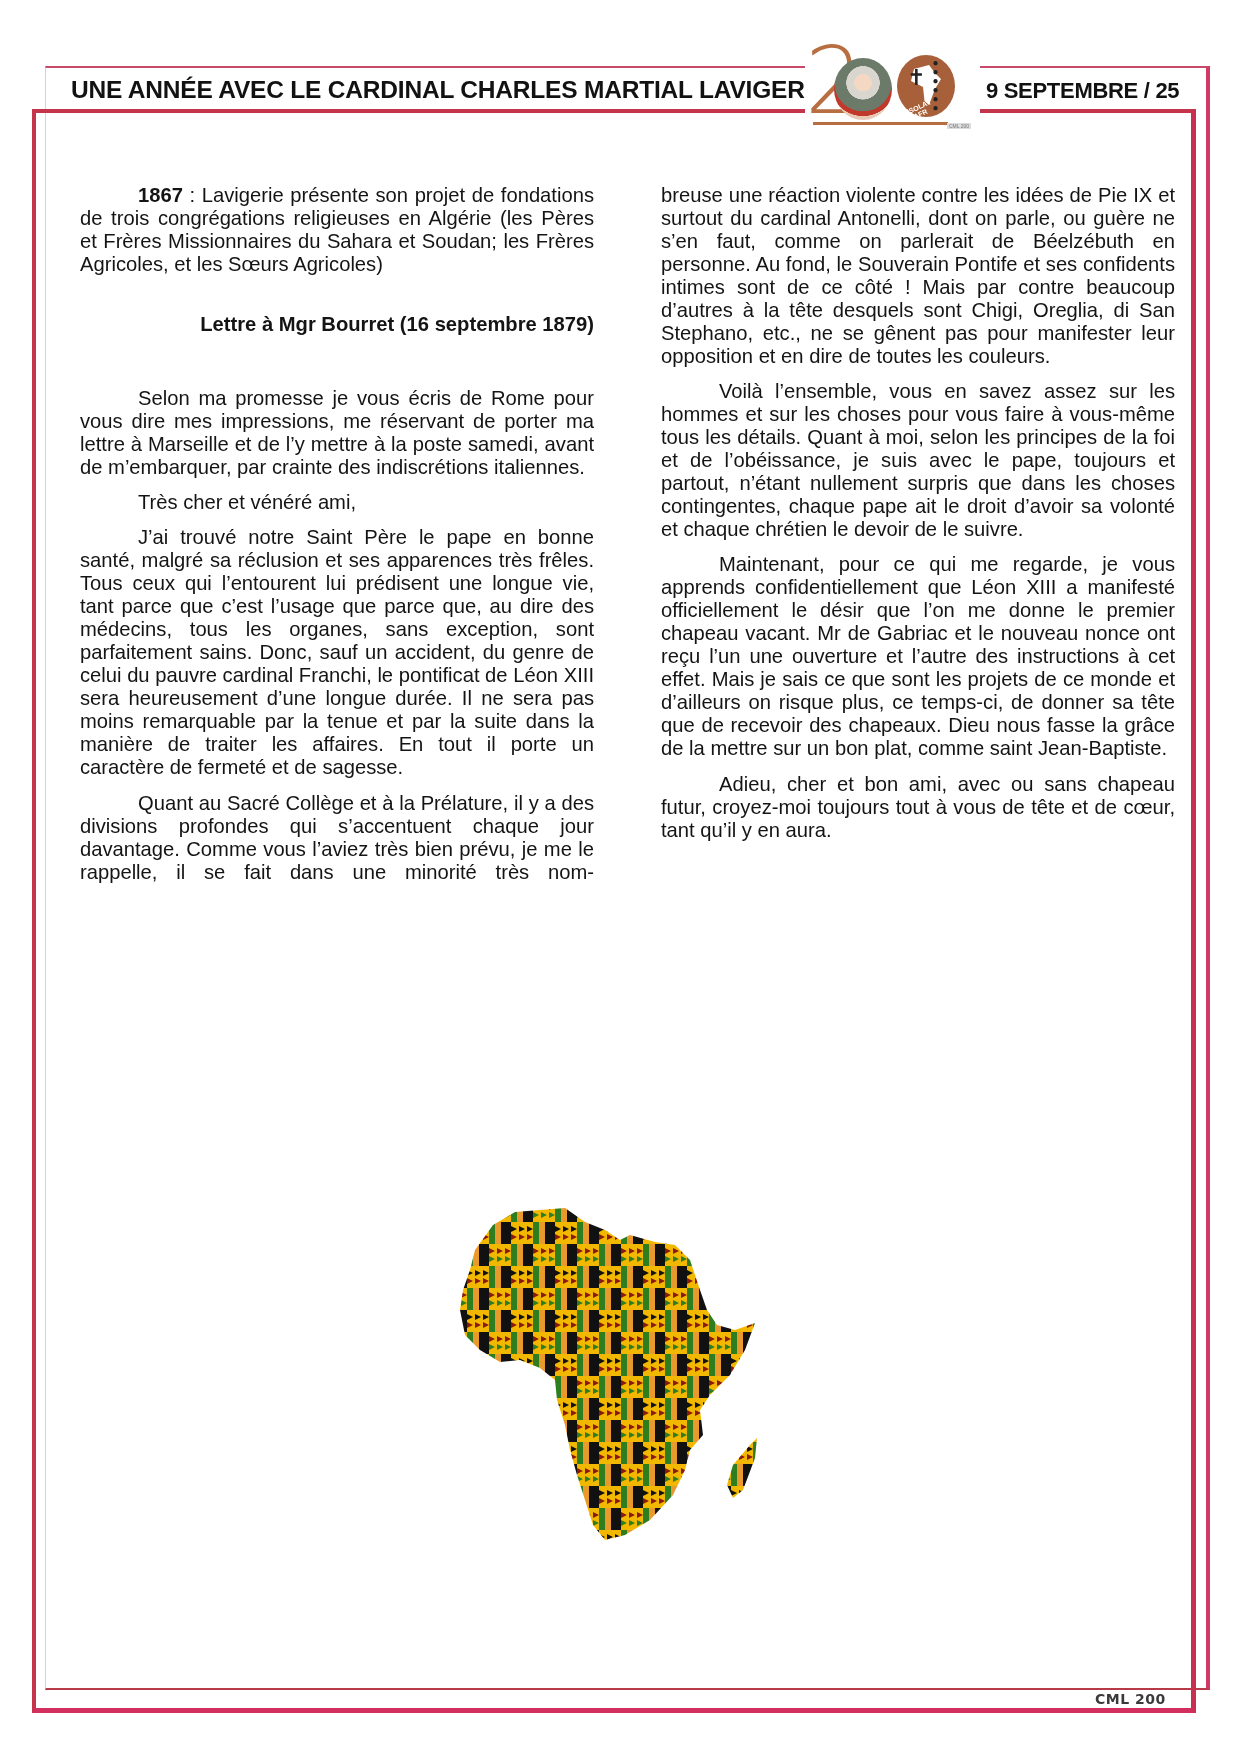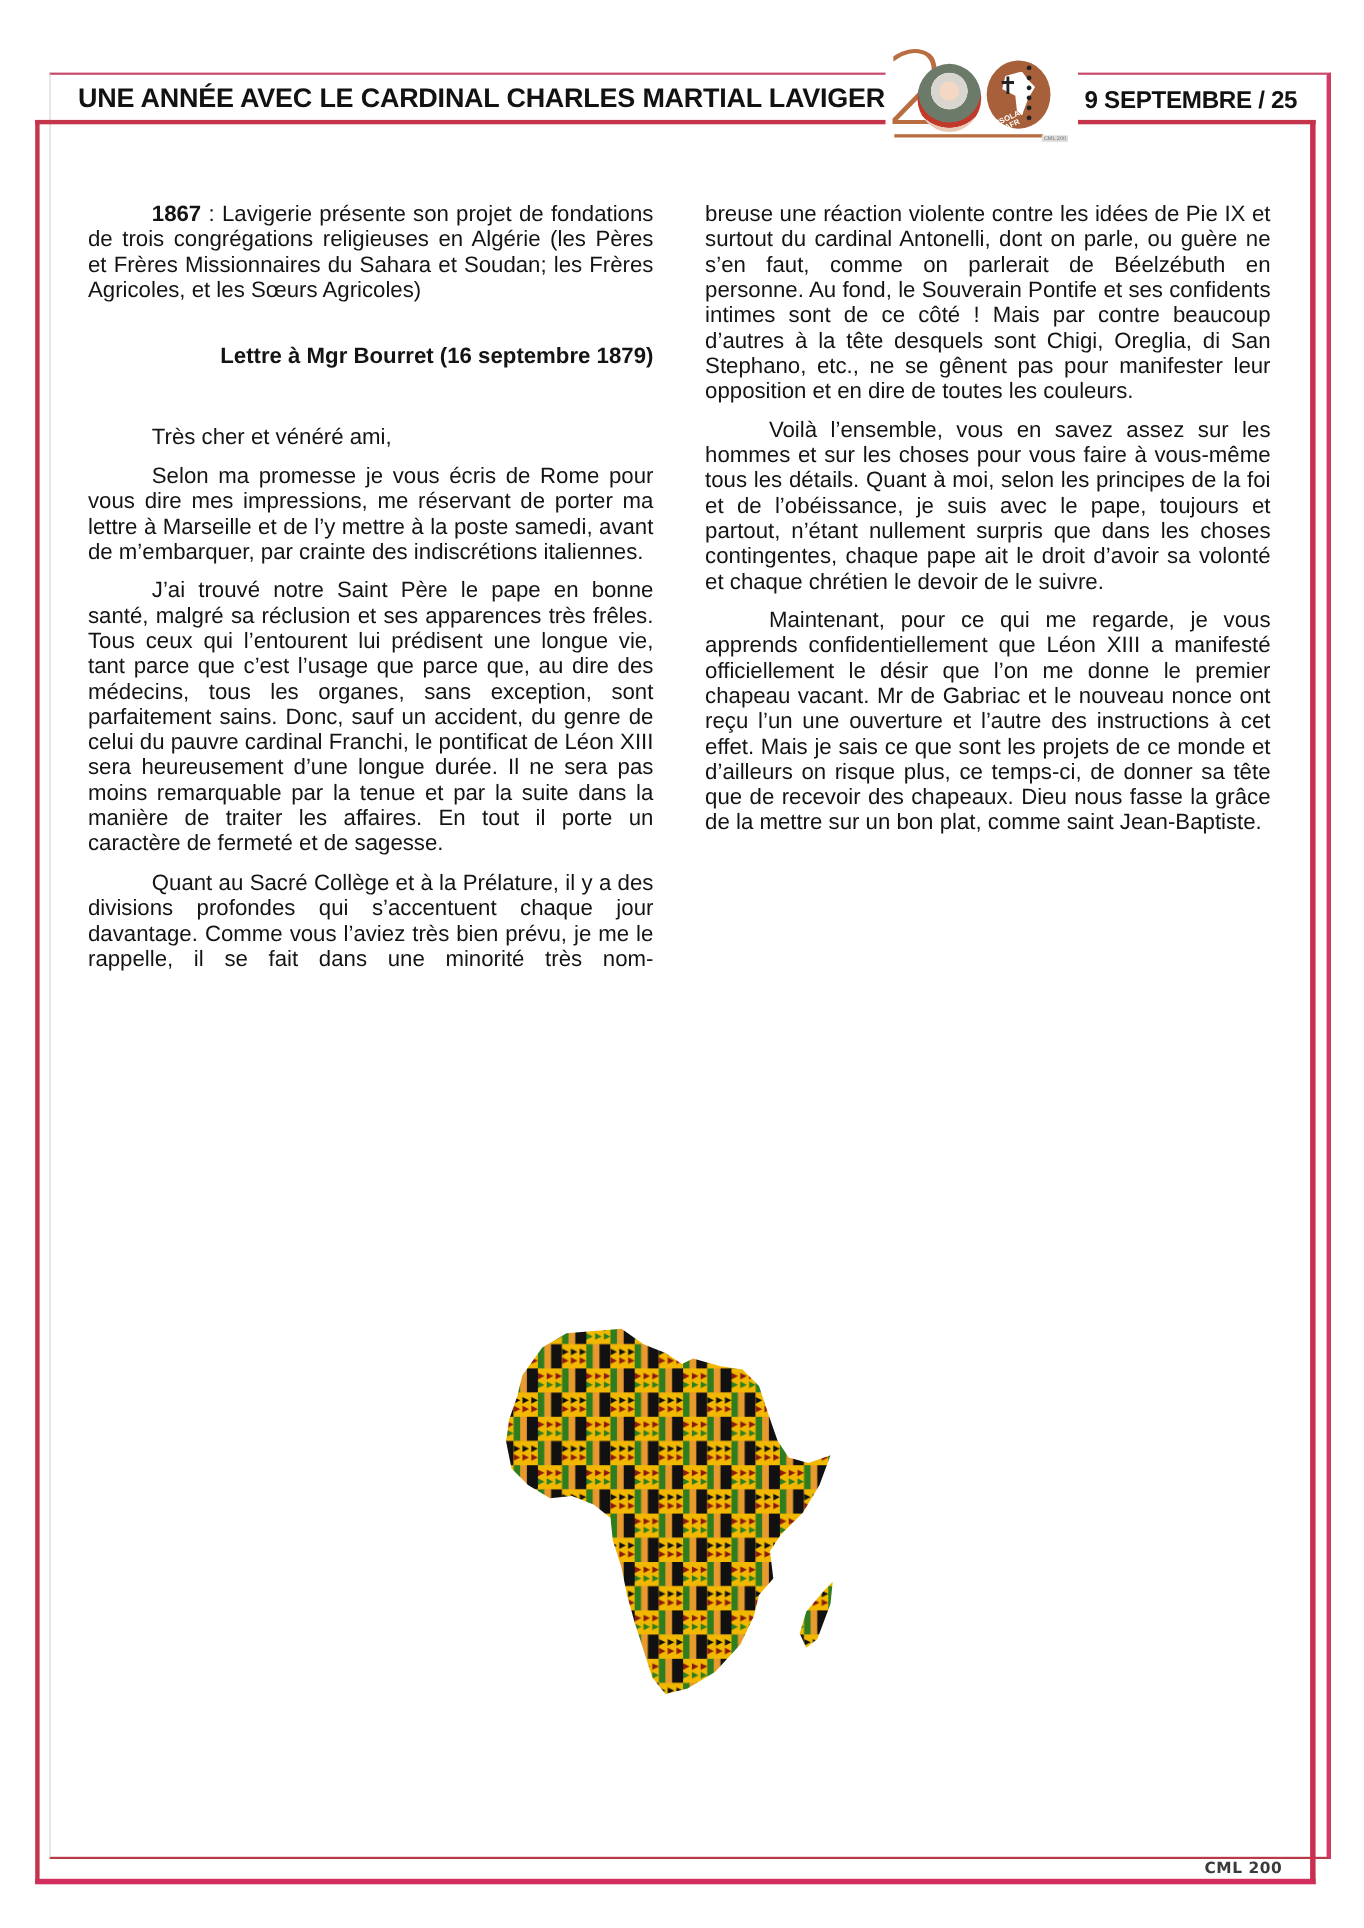--- a/index.html
+++ b/index.html
@@ -30,21 +30,21 @@
     clip-path: polygon(10% 10%, 60% 0, 80% 20%, 100% 35%, 80% 60%, 60% 100%, 45% 90%, 40% 55%, 0 40%); }
   .logo-badge .cross { position: absolute; left: 10px; top: 10px; font-size: 22px; color: #222; font-weight: bold; }
   .logo-badge .beads { position: absolute; left: 33px; top: 2px; font-size: 10px; color: #222; letter-spacing: -2px; writing-mode: vertical-rl; }
   .logo-badge .label { position: absolute; left: 6px; top: 44px; font-size: 7px; color: #fff; font-weight: bold; transform: rotate(-25deg); }
   .logo-bar { position: absolute; left: 8px; top: 72px; width: 135px; height: 3px; background: #b86e40; }
   .logo-tag { position: absolute; left: 142px; top: 73px; font-size: 5px; color: #777; background: #ddd; padding: 0 2px; }
 
   
   .col { position: absolute; top: 184px; width: 514px; font-size: 20.2px; line-height: 23px; text-align: justify; }
   .col-left { left: 80px; }
-  .col-right { left: 641px; }
+  .col-right { left: 661px; }
   .col p { margin: 0 0 12.2px 0; }
   .col p.indent { text-indent: 58px; }
   .col p.noindent { text-indent: 0; }
   .col b { font-weight: bold; }
   .heading { font-weight: bold; text-indent: 58px; margin-top: 37px !important; margin-bottom: 51px !important; text-align: right; }
 
   
   .africa-map { position: absolute; left: 445px; top: 1200px; width: 325px; height: 345px; }
 
   .footer-mark { position: absolute; left: 1095px; top: 1691px; font-family: "DejaVu Sans", sans-serif;
@@ -70,30 +70,31 @@
   </div>
   <div class="logo-bar"></div>
   <div class="logo-tag">CML 200</div>
 </div>
 
 <div class="header-date">9 SEPTEMBRE / 25</div>
 
 <div class="col col-left">
   <p class="indent"><b>1867</b><span> : Lavigerie présente son projet de fondations de trois congrégations religieuses en Algérie (les Pères et Frères Missionnaires du Sahara et Soudan; les Frères Agricoles, et les Sœurs Agricoles)</span></p>
   <p class="heading">Lettre à Mgr Bourret (16 septembre 1879)</p>
+  <p class="indent">Selon ma promesse je vous écris de Rome pour vous dire mes impressions, me réservant de porter ma lettre à Marseille et de l’y mettre à la poste samedi, avant de m’embarquer, par crainte des indiscrétions italiennes.</p>
   <p class="indent">Très cher et vénéré ami,</p>
-  <p class="indent">Selon ma promesse je vous écris de Rome pour vous dire mes impressions, me réservant de porter ma lettre à Marseille et de l’y mettre à la poste samedi, avant de m’embarquer, par crainte des indiscrétions italiennes.</p>
   <p class="indent">J’ai trouvé notre Saint Père le pape en bonne santé, malgré sa réclusion et ses apparences très frêles. Tous ceux qui l’entourent lui prédisent une longue vie, tant parce que c’est l’usage que parce que, au dire des médecins, tous les organes, sans exception, sont parfaitement sains. Donc, sauf un accident, du genre de celui du pauvre cardinal Franchi, le pontificat de Léon XIII sera heureusement d’une longue durée. Il ne sera pas moins remarquable par la tenue et par la suite dans la manière de traiter les affaires. En tout il porte un caractère de fermeté et de sagesse.</p>
   <p class="indent" style="text-align-last: justify;">Quant au Sacré Collège et à la Prélature, il y a des divisions profondes qui s’accentuent chaque jour davantage. Comme vous l’aviez très bien prévu, je me le rappelle, il se fait dans une minorité très nom-</p>
 </div>
 
 <div class="col col-right">
   <p class="noindent">breuse une réaction violente contre les idées de Pie IX et surtout du cardinal Antonelli, dont on parle, ou guère ne s’en faut, comme on parlerait de Béelzébuth en personne. Au fond, le Souverain Pontife et ses confidents intimes sont de ce côté ! Mais par contre beaucoup d’autres à la tête desquels sont Chigi, Oreglia, di San Stephano, etc., ne se gênent pas pour manifester leur opposition et en dire de toutes les couleurs.</p>
   <p class="indent">Voilà l’ensemble, vous en savez assez sur les hommes et sur les choses pour vous faire à vous-même tous les détails. Quant à moi, selon les principes de la foi et de l’obéissance, je suis avec le pape, toujours et partout, n’étant nullement surpris que dans les choses contingentes, chaque pape ait le droit d’avoir sa volonté et chaque chrétien le devoir de le suivre.</p>
   <p class="indent">Maintenant, pour ce qui me regarde, je vous apprends confidentiellement que Léon XIII a manifesté officiellement le désir que l’on me donne le premier chapeau vacant. Mr de Gabriac et le nouveau nonce ont reçu l’un une ouverture et l’autre des instructions à cet effet. Mais je sais ce que sont les projets de ce monde et d’ailleurs on risque plus, ce temps-ci, de donner sa tête que de recevoir des chapeaux. Dieu nous fasse la grâce de la mettre sur un bon plat, comme saint Jean-Baptiste.</p>
+  <p class="indent">Adieu, cher et bon ami, avec ou sans chapeau futur, croyez-moi toujours tout à vous de tête et de cœur, tant qu’il y en aura.</p>
 </div>
 
 <svg class="africa-map" viewBox="0 0 325 345">
   <defs>
     <pattern id="kente" width="44" height="44" patternUnits="userSpaceOnUse">
       <rect width="44" height="44" fill="#e89a2c"></rect>
       <rect x="0" y="0" width="22" height="22" fill="#f2b800"></rect>
       <path d="M0 4 l6 3 l-6 3 z M8 4 l6 3 l-6 3 z M16 4 l6 3 l-6 3 z" fill="#8b1a0e"></path>
       <path d="M0 12 l6 3 l-6 3 z M8 12 l6 3 l-6 3 z M16 12 l6 3 l-6 3 z" fill="#2e7d1e"></path>
       <rect x="22" y="0" width="6" height="22" fill="#2e7d1e"></rect>

